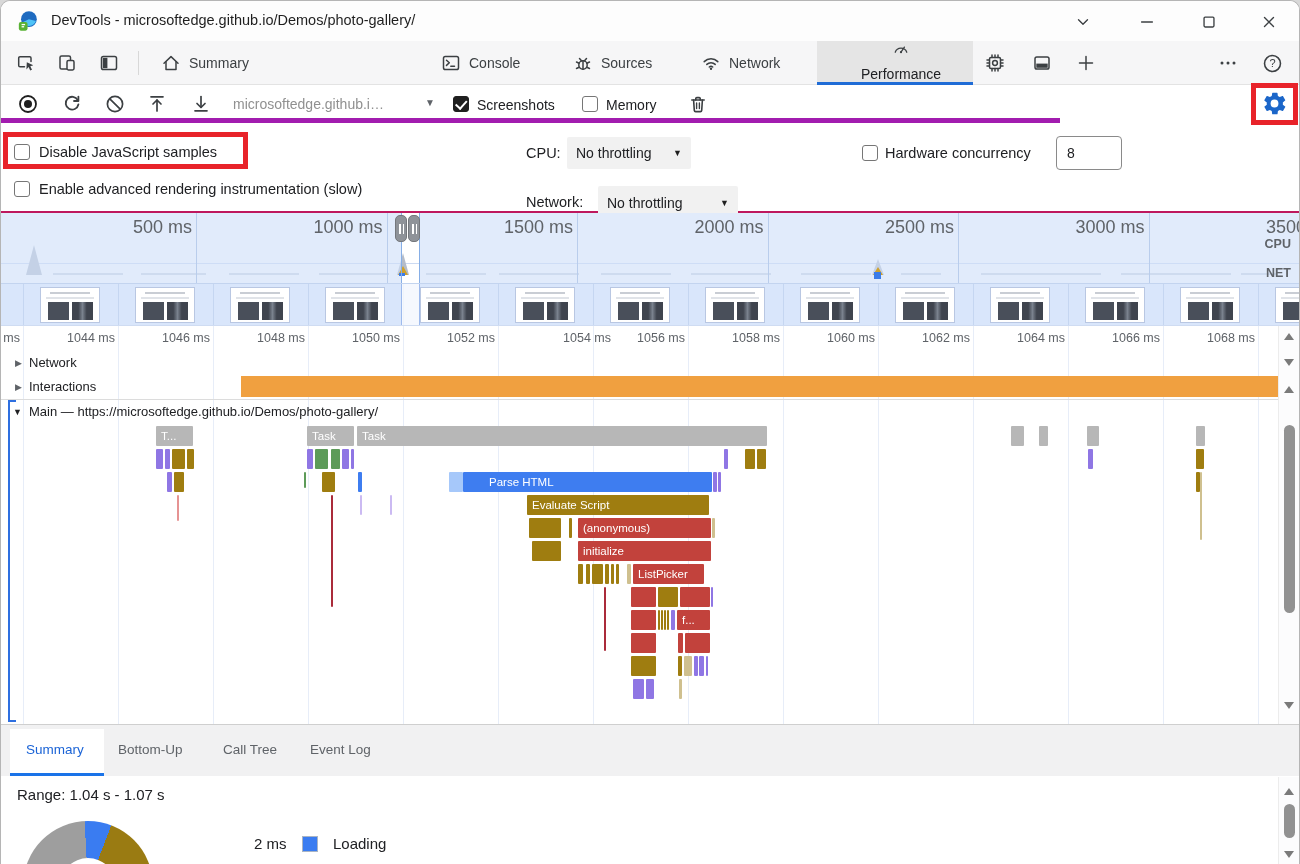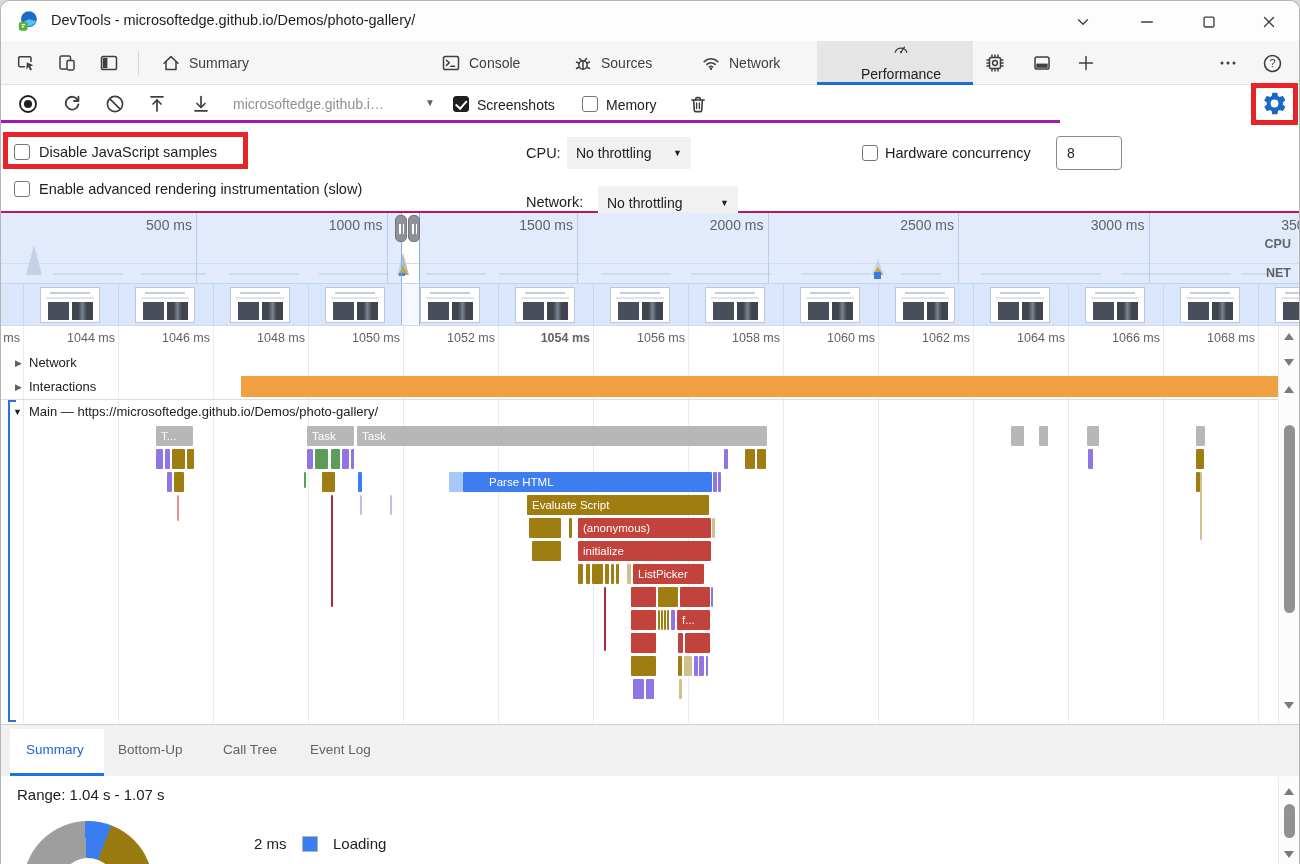--- a/index.html
+++ b/index.html
@@ -25,21 +25,21 @@
   .tb-sep { position:absolute; left:137px; top:10px; width:1px; height:24px; background:#d8d8d8; }
   .tab { position:absolute; top:0; height:44px; display:flex; align-items:center; gap:8px; padding-left:12px; font-size:14px; color:#3c4043; }
   #tab-welcome{left:148px;width:122px;} #tab-elements{left:286px;width:122px;}
   #tab-console{left:428px;width:112px;} #tab-sources{left:560px;width:112px;}
   #tab-network{left:688px;width:114px;}
   #tab-performance{left:816px;width:156px;background:#e5e5e5;border-bottom:3px solid #1f6cd6;color:#202124;flex-direction:column;}
   #ti-chip{left:983px;} #ti-panel{left:1030px;} #ti-plus{left:1074px;}
   #ti-dots{left:1216px;} #ti-help{left:1260px;}
 
   
-  .ptoolbar { position:absolute; left:0; top:84px; width:1059px; height:38px; background:#fff; border-bottom:3px solid #a21caf; }
+  .ptoolbar { position:absolute; left:0; top:84px; width:1059px; height:38px; background:#fff; border-bottom:5px solid #a21caf; }
   .pticon { position:absolute; top:8px; width:22px; height:22px; }
   #pt-record{left:16px;} #pt-reload{left:60px;} #pt-block{left:103px;} #pt-up{left:145px;} #pt-down{left:189px;}
   .trace-sel { position:absolute; left:232px; top:11px; font-size:14px; color:#909090; max-width:175px; white-space:nowrap; overflow:hidden; }
   .trace-chev { position:absolute; left:424px; top:12px; font-size:10px; color:#5f6368; }
   .cb { position:absolute; top:11px; width:16px; height:16px; border:1.4px solid #767676; border-radius:3px; background:#fff; }
   .cb.checked { background:#1f1f1f; border-color:#1f1f1f; }
   .cb.checked::after { content:""; position:absolute; left:4.2px; top:1.2px; width:4.5px; height:8.5px;
     border-right:2px solid #fff; border-bottom:2px solid #fff; transform:rotate(42deg); }
   #cb-shots{left:452px;} #cb-mem{left:581px;}
   .cblabel { position:absolute; top:12px; font-size:14px; color:#202124; }
@@ -63,21 +63,21 @@
   #dd-cpu{left:566px;top:14px;width:124px;height:32px;}
   #dd-net{left:597px;top:63px;width:140px;height:33px;}
   .dd-chev{font-size:9px;color:#1f1f1f;margin-left:8px;}
   .hw-input { position:absolute; left:1055px; top:13px; width:66px; height:34px; border:1px solid #8a8a8a;
     border-radius:4px; font-size:14px; color:#202124; padding-left:10px; font-family:"Liberation Sans",sans-serif; background:#fff; }
 
   
   .overview { position:absolute; left:0; top:212px; width:1300px; height:71px; background:#fff;
     border-bottom:1px solid #c3d4ef; overflow:hidden; }
   .ov-shade { position:absolute; top:0; height:71px; background:rgba(206,223,249,0.62); z-index:2; }
-  .ov-label { position:absolute; top:4px; width:80px; text-align:right; font-size:14px; color:#5f6368; z-index:4; }
+  .ov-label { position:absolute; top:4px; width:80px; text-align:right; font-size:18px; color:#5f6368; z-index:4; }
   .ov-grid { position:absolute; top:0; width:1px; height:71px; background:#b9cdec; z-index:3; }
   .ov-dash { position:absolute; bottom:8px; height:2px; background:#ccd4e0; z-index:1; }
   .spike { position:absolute; bottom:8px; width:0; border-left:8px solid transparent; border-right:8px solid transparent;
     border-bottom:30px solid #b4bcc9; z-index:1; }
   .spike-tip { position:absolute; bottom:8px; width:0; border-left:5px solid transparent; border-right:5px solid transparent;
     border-bottom:9px solid #cfa12c; z-index:2; }
   .net-blip { position:absolute; background:#3b7ce8; z-index:2; }
   .ov-hline { position:absolute; left:0; top:50px; width:1300px; height:1px; background:#ccdaf2; z-index:0; }
   .strip-edge { position:absolute; top:0; width:1px; height:71px; background:#86aee6; z-index:5; }
   .handle { position:absolute; top:2px; width:12px; height:27px; background:#8f9399; border:1px solid #74777c;
@@ -499,21 +499,21 @@
       <div class="vline" style="left: 1162px;"></div>
       <div class="vline" style="left: 1257px;"></div>
     </div>
   <div class="ruler">
       <div class="ruler-label" style="left: -56px;">ms</div>
       <div class="ruler-label" style="left: 39px;">1044 ms</div>
       <div class="ruler-label" style="left: 134px;">1046 ms</div>
       <div class="ruler-label" style="left: 229px;">1048 ms</div>
       <div class="ruler-label" style="left: 324px;">1050 ms</div>
       <div class="ruler-label" style="left: 419px;">1052 ms</div>
-      <div class="ruler-label" style="left: 514px; font-weight: bold;">1054 ms</div>
+      <div class="ruler-label" style="left: 535px;">1054 ms</div>
       <div class="ruler-label" style="left: 609px;">1056 ms</div>
       <div class="ruler-label" style="left: 704px;">1058 ms</div>
       <div class="ruler-label" style="left: 799px;">1060 ms</div>
       <div class="ruler-label" style="left: 894px;">1062 ms</div>
       <div class="ruler-label" style="left: 989px;">1064 ms</div>
       <div class="ruler-label" style="left: 1084px;">1066 ms</div>
       <div class="ruler-label" style="left: 1179px;">1068 ms</div>
       <div class="ruler-label" style="left: 1274px;">1070 ms</div>
     </div>
 

